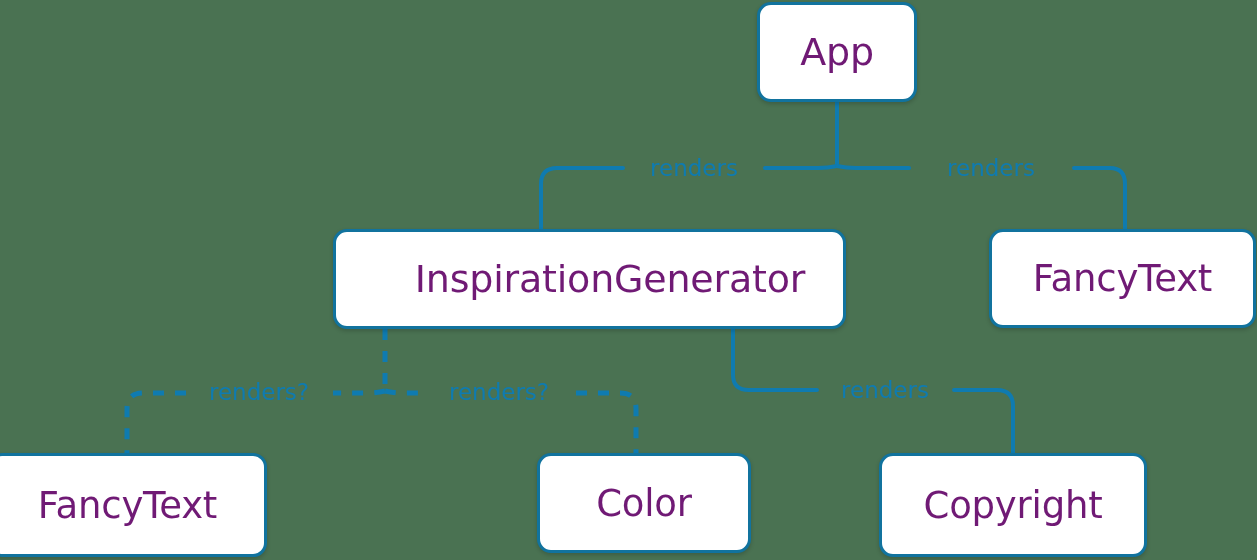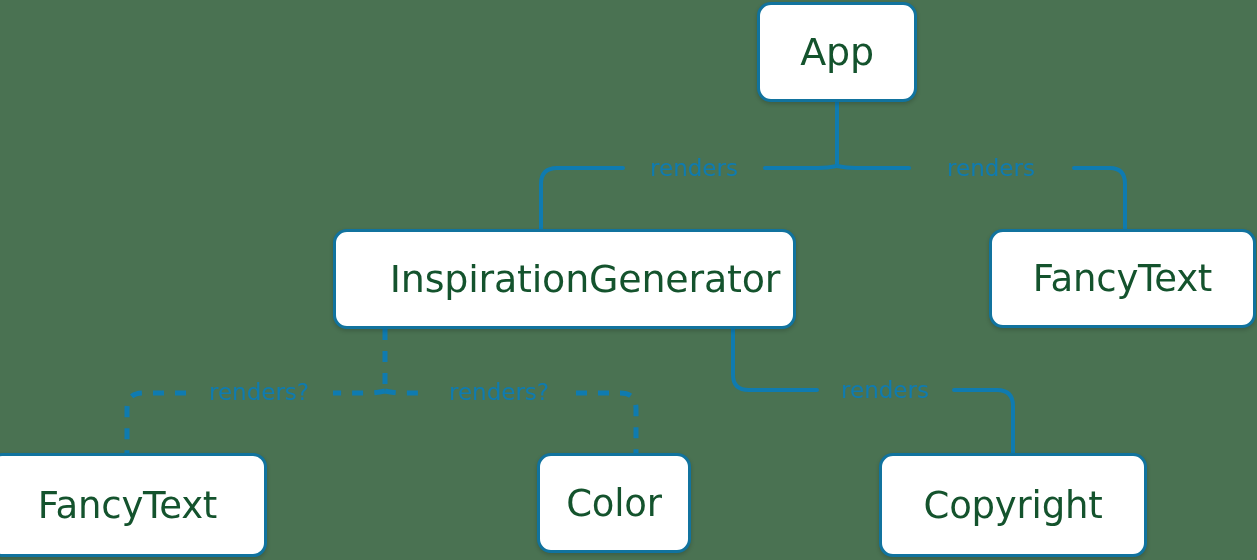--- a/index.html
+++ b/index.html
@@ -33,40 +33,40 @@
     box-sizing: border-box;
     background: #ffffff;
     border: 3px solid #11739e;
     border-radius: 14px;
     display: flex;
     align-items: center;
     justify-content: center;
     box-shadow: 0 2px 4px rgba(0,0,0,0.18);
   }
   .node-label {
-    color: #14532d;
+    color: #701a75;
     font-size: 37px;
     line-height: 1;
     white-space: nowrap;
     letter-spacing: -0.2px;
   }
   .edge-label {
     position: absolute;
     color: #0f7bb0;
     font-size: 23px;
     line-height: 1;
     white-space: nowrap;
     transform: translate(-50%, -50%);
   }
   
   #node-app            { left: 757px;  top: 2px;   width: 160px; height: 100px; }
-  #node-inspiration    { left: 333px;  top: 229px; width: 463px; height: 100px; padding-left: 41px; }
+  #node-inspiration    { left: 333px;  top: 229px; width: 513px; height: 100px; padding-left: 41px; }
   #node-fancytext-right{ left: 989px;  top: 229px; width: 267px; height: 99px;  }
   #node-fancytext-left { left: -12px;  top: 453px; width: 279px; height: 104px; }
-  #node-color          { left: 537px;  top: 453px; width: 154px; height: 100px; }
+  #node-color          { left: 537px;  top: 453px; width: 214px; height: 100px; }
   #node-copyright      { left: 879px;  top: 453px; width: 268px; height: 104px; }
   #node-app .node-label             { font-size: 38px; }
   #node-inspiration .node-label     { font-size: 38px; }
   
   #label-app-inspiration { left: 694px; top: 168px; }
   #label-app-fancytext   { left: 991px; top: 168px; }
   #label-insp-fancytext  { left: 259px; top: 392px; }
   #label-insp-color      { left: 499px; top: 392px; }
   #label-insp-copyright  { left: 885px; top: 390px; }
 </style>

